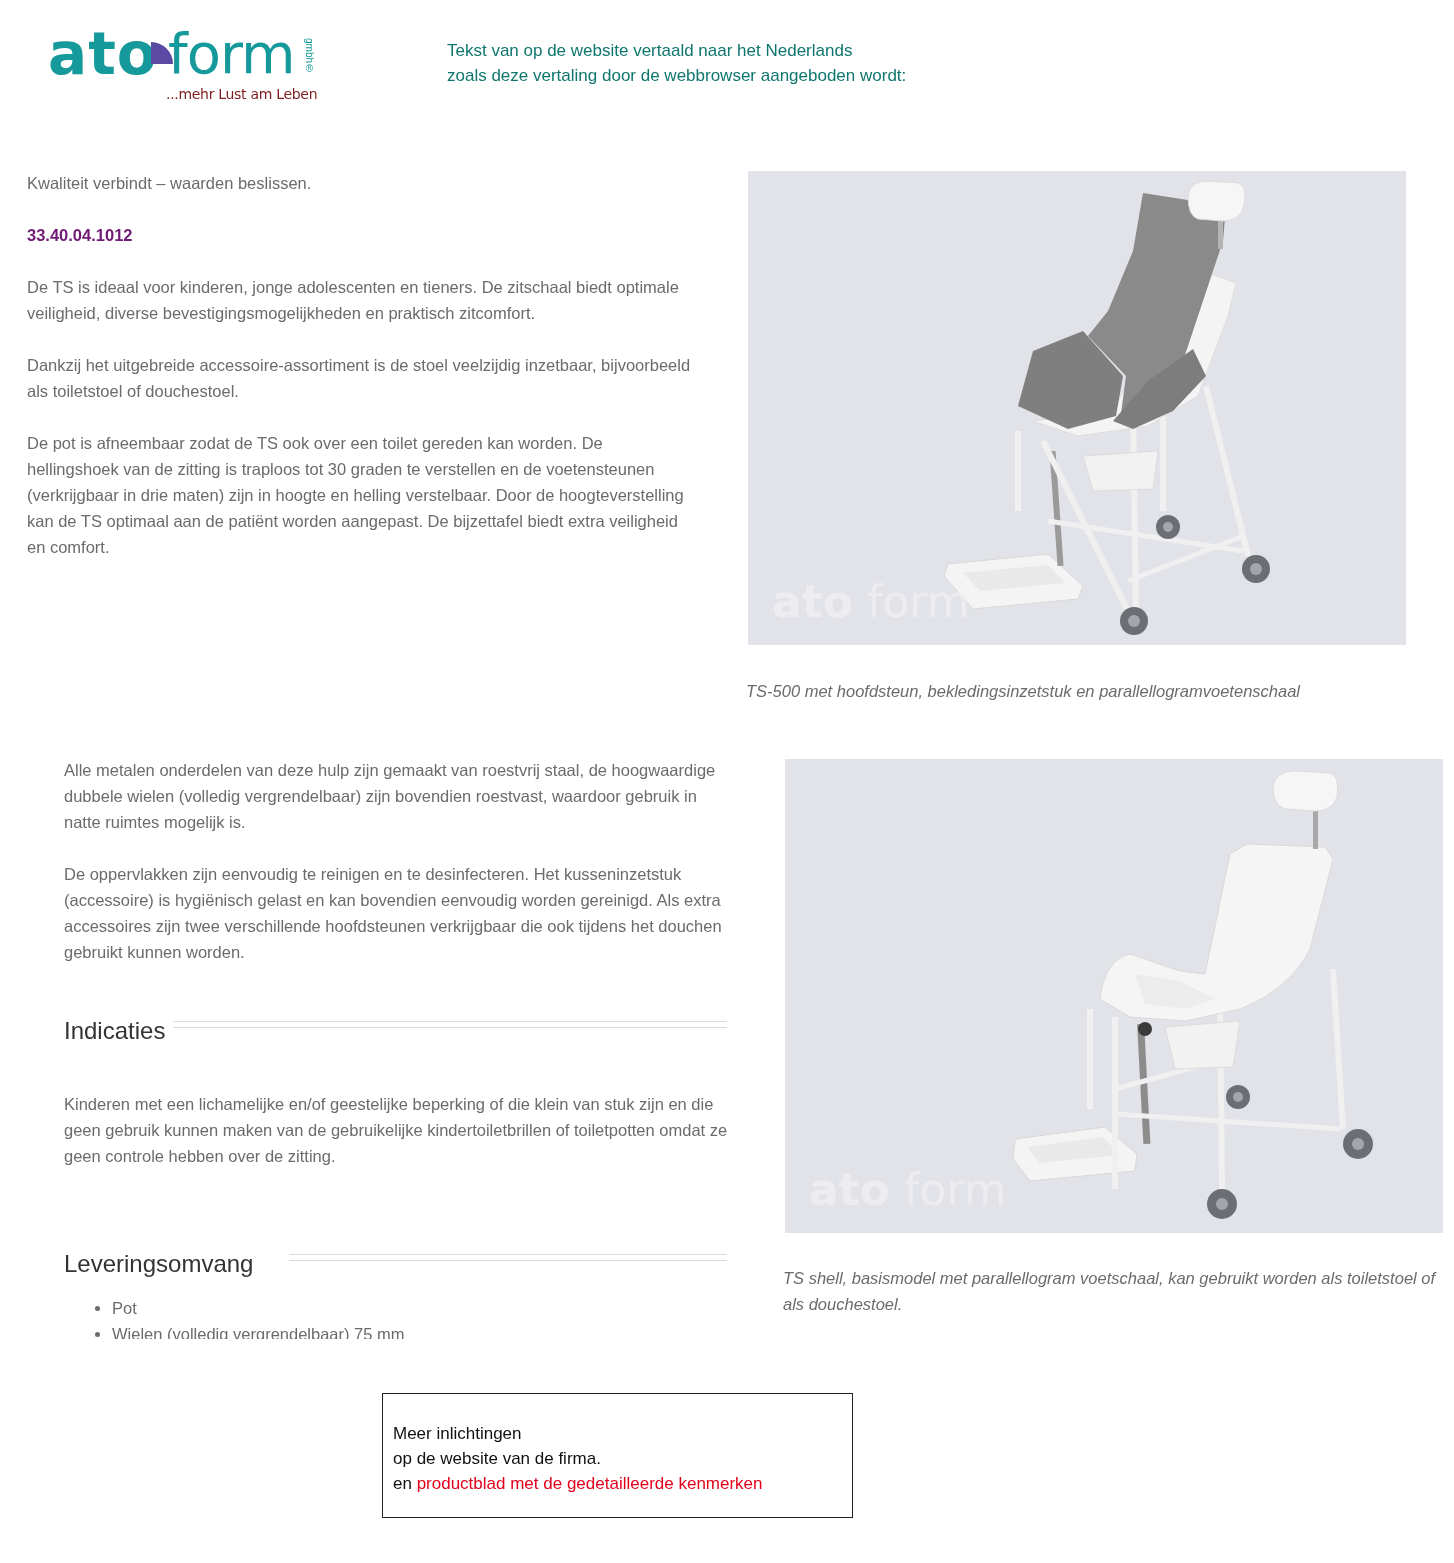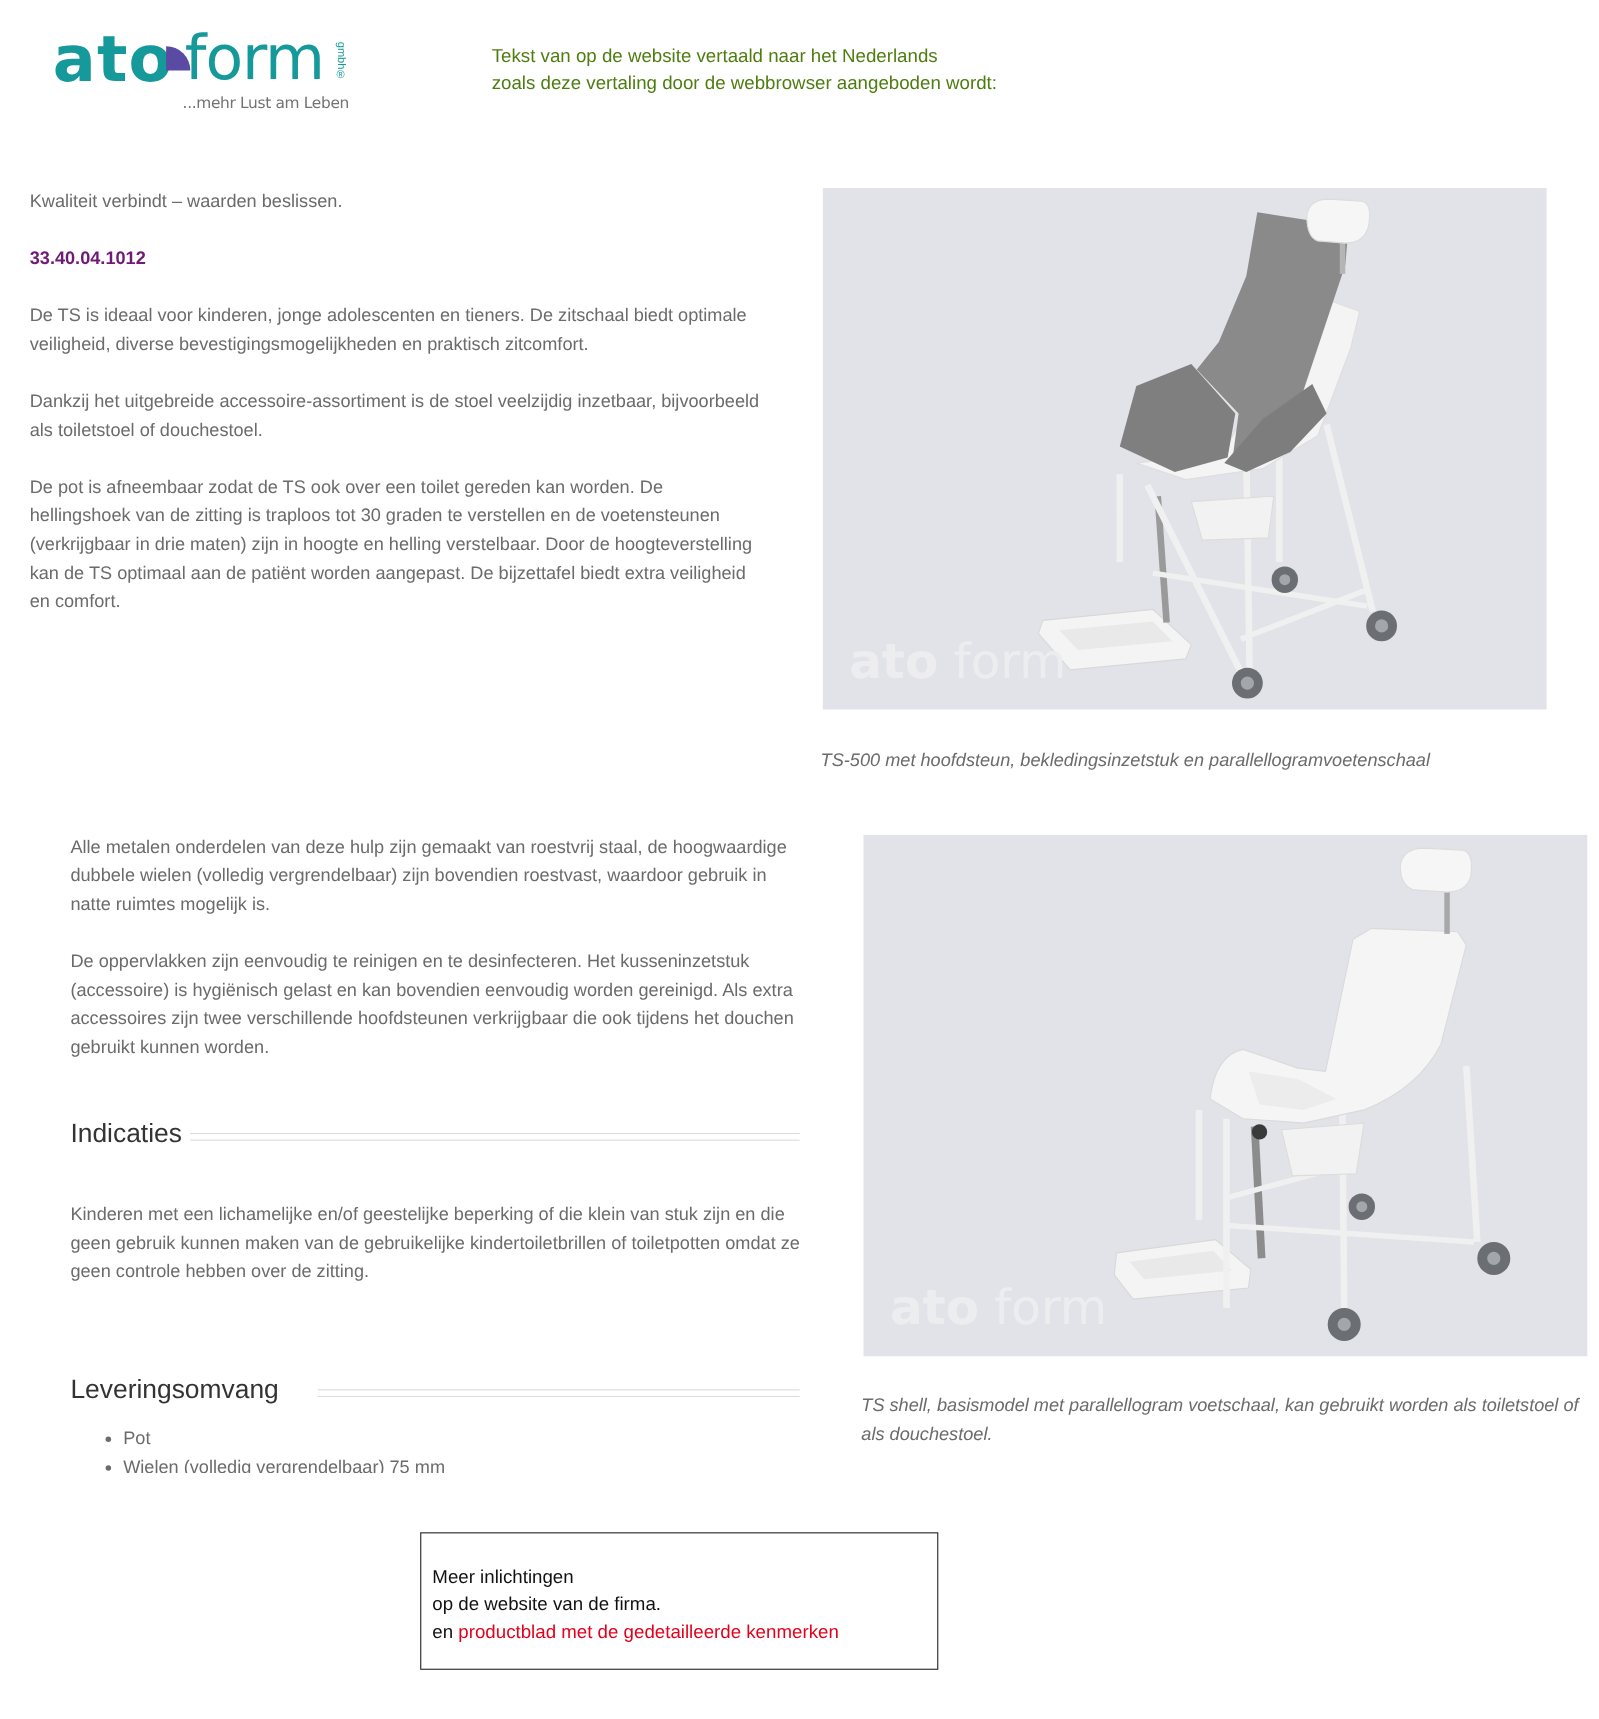--- a/index.html
+++ b/index.html
@@ -8,25 +8,25 @@
       font-family: "Liberation Sans", sans-serif;
     }
     .abs { position: absolute; }
 
     
     .logo { left: 48px; top: 28px; width: 290px; height: 80px; }
     .logo-word { position: absolute; top: -6px; font-size: 58px; line-height: 64px; color: #16999a; letter-spacing: -1px; }
     .logo-ato { left: 0; font-weight: bold; font-family: "DejaVu Sans", sans-serif; letter-spacing: 1px; }
     .logo-form { left: 120px; font-family: "DejaVu Sans", sans-serif; font-weight: normal; font-size: 56px; letter-spacing: -1px; }
     .logo-gmbh { position: absolute; left: 256px; top: 10px; font-size: 10px; color: #16999a; writing-mode: vertical-rl; line-height: 10px; }
-    .logo-slogan { position: absolute; left: 118px; top: 58px; font-size: 14px; color: #737373; font-family: "DejaVu Sans", sans-serif; letter-spacing: -0.3px; }
+    .logo-slogan { position: absolute; left: 118px; top: 58px; font-size: 14px; color: #7f1d1d; font-family: "DejaVu Sans", sans-serif; letter-spacing: -0.3px; }
     .logo-slice { position: absolute; left: 103px; top: 14px; width: 22px; height: 22px; background: #5a4aa3; border-radius: 0 22px 0 0; }
 
     
-    .note { left: 447px; top: 38px; color: #4d7c0f; font-size: 17px; line-height: 25px; }
+    .note { left: 447px; top: 38px; color: #0f766e; font-size: 17px; line-height: 25px; }
 
     
     .txt { color: #6b6b6b; font-size: 16.5px; line-height: 26px; font-family: "Liberation Sans Narrow", "Liberation Sans", sans-serif; }
     .txt p { margin: 0 0 26px 0; }
     .txt .bold { font-weight: bold; color: #701a75; }
 
     .col1 { left: 27px; top: 170px; width: 670px; }
     .col2 { left: 64px; top: 757px; width: 668px; }
 
     
@@ -34,21 +34,21 @@
     .photo1 { left: 748px; top: 171px; width: 658px; height: 474px; }
     .photo2 { left: 785px; top: 759px; width: 658px; height: 474px; }
     .watermark { position: absolute; left: 24px; bottom: 18px; font-size: 44px; color: #ededf0; font-family: "DejaVu Sans", sans-serif; }
     .watermark b { font-weight: bold; }
 
     .caption { color: #6b6b6b; font-style: italic; font-size: 16.5px; line-height: 26px; }
     .cap1 { left: 746px; top: 678px; width: 690px; }
     .cap2 { left: 783px; top: 1265px; width: 660px; }
 
     
-    .heading { display: flex; align-items: center; }
+    .heading { display: flex; }
     .heading h2 { margin: 0; font-size: 24px; font-weight: normal; color: #333; font-family: "Liberation Sans", sans-serif; padding-right: 8px; white-space: nowrap; }
     .heading .rule { flex: 1; height: 5px; border-top: 1px solid #dcdcdc; border-bottom: 1px solid #dcdcdc; margin-top: 4px; }
     .h-ind { left: 64px; top: 1017px; width: 663px; }
     .h-lev { left: 64px; top: 1250px; width: 663px; gap: 28px; }
     .ind-text { left: 64px; top: 1091px; width: 670px; }
 
     .list { left: 92px; top: 1295px; width: 600px; height: 44px; overflow: hidden; margin: 0; padding: 0 0 0 20px; }
     .list li { margin: 0; }
 
     

